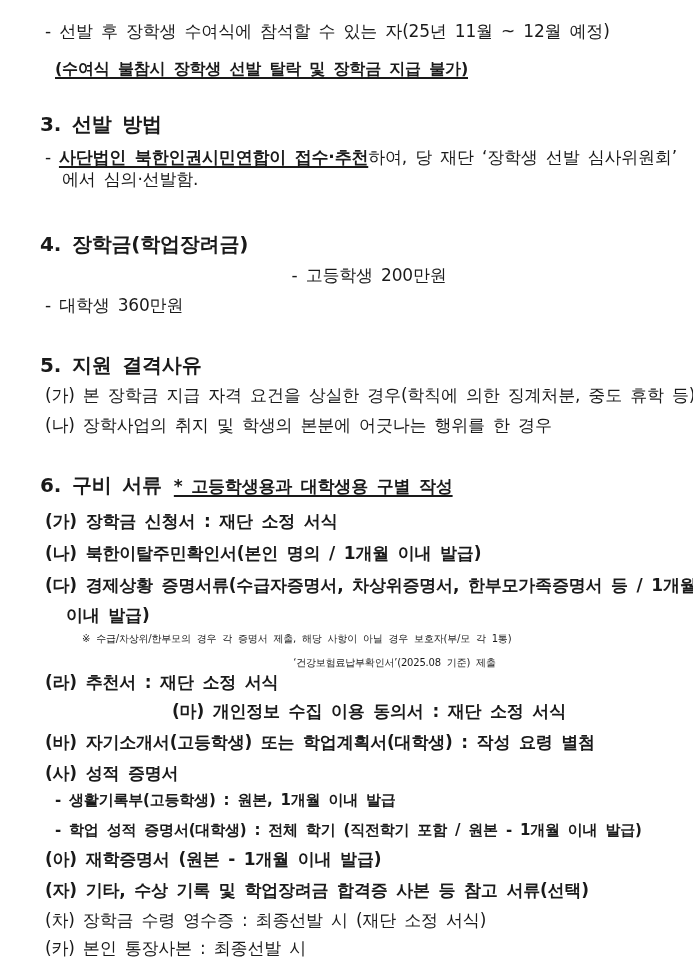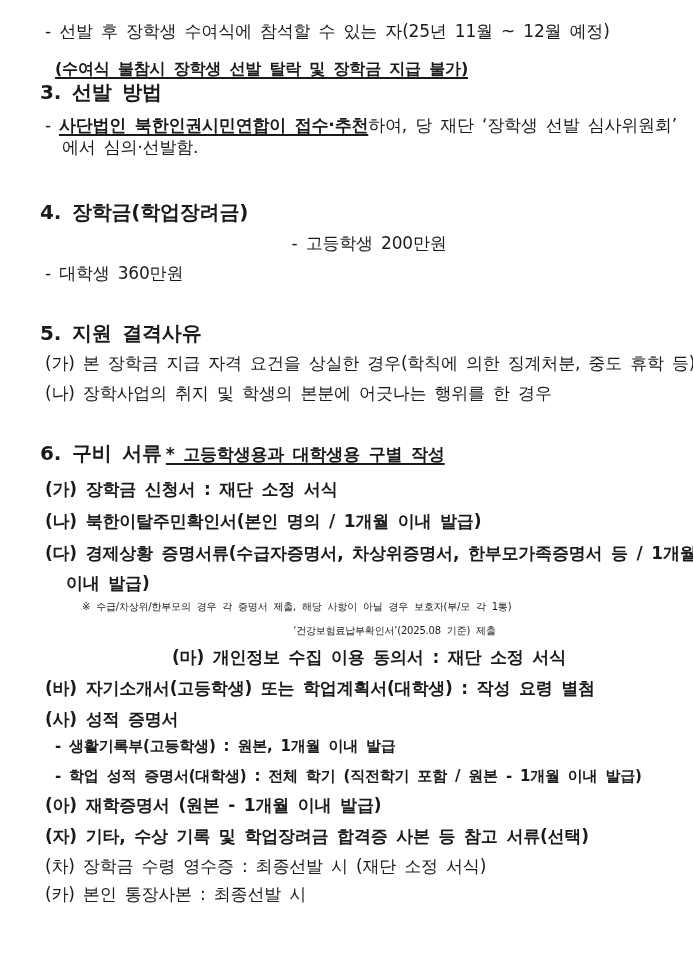--- a/index.html
+++ b/index.html
@@ -56,27 +56,27 @@
     line-height: 17px;
     font-weight: 400;
   }
   .sub-dash {
     font-size: 15px;
     line-height: 20px;
     font-weight: 700;
   }
   .title-note {
     font-size: 17px;
-    margin-left: 4px;
+    margin-left: 12px;
     word-spacing: 3px;
     text-align: center;
   }
   .dash-prefix { margin-right: 8px; }
   
-  .mt-32 { }
+  .mt-32 { margin-top: 32px; }
   .mt-42 { margin-top: 42px; }
   .mt-37 { margin-top: 37px; }
   .mt-0 { margin-top: 0; }
   .mt-4 { margin-top: 4px; }
   .mt-5 { }
   .mt-6 { margin-top: 6px; }
   .mt-7 { margin-top: 7px; text-align: center; }
   .mt-8 { margin-top: 8px; }
   .mt-9 { margin-top: 9px; }
   .mt-10 { margin-top: 10px; }
@@ -103,20 +103,21 @@
   <p class="line body-line ml-item mt-8">(나) 장학사업의 취지 및 학생의 본분에 어긋나는 행위를 한 경우</p>
 
   <p class="line sec-title mt-37"><span>6. 구비 서류</span><span class="title-note underlined">* 고등학생용과 대학생용 구별 작성</span></p>
 
   <p class="line body-line bold ml-item mt-11">(가) 장학금 신청서 : 재단 소정 서식</p>
   <p class="line body-line bold ml-item mt-10">(나) 북한이탈주민확인서(본인 명의 / 1개월 이내 발급)</p>
   <p class="line body-line bold ml-item mt-10">(다) 경제상황 증명서류(수급자증명서, 차상위증명서, 한부모가족증명서 등 / 1개월</p>
   <p class="line body-line bold ml-wrap mt-8">이내 발급)</p>
   <p class="line small-note ml-note mt-4">※ 수급/차상위/한부모의 경우 각 증명서 제출, 해당 사항이 아닐 경우 보호자(부/모 각 1통)</p>
   <p class="line small-note ml-note2 mt-7">‘건강보험료납부확인서’(2025.08 기준) 제출</p>
+  <p class="line body-line bold ml-item mt-0">(라) 추천서 : 재단 소정 서식</p>
   <p class="line body-line bold ml-item mt-7">(마) 개인정보 수집 이용 동의서 : 재단 소정 서식</p>
   <p class="line body-line bold ml-item mt-9">(바) 자기소개서(고등학생) 또는 학업계획서(대학생) : 작성 요령 별첨</p>
   <p class="line body-line bold ml-item mt-9">(사) 성적 증명서</p>
   <p class="line sub-dash ml-sub mt-6">- 생활기록부(고등학생) : 원본, 1개월 이내 발급</p>
   <p class="line sub-dash ml-sub mt-10">- 학업 성적 증명서(대학생) : 전체 학기 (직전학기 포함 / 원본 - 1개월 이내 발급)</p>
   <p class="line body-line bold ml-item mt-8">(아) 재학증명서 (원본 - 1개월 이내 발급)</p>
   <p class="line body-line bold ml-item mt-9">(자) 기타, 수상 기록 및 학업장려금 합격증 사본 등 참고 서류(선택)</p>
   <p class="line body-line ml-item mt-8">(차) 장학금 수령 영수증 : 최종선발 시 (재단 소정 서식)</p>
   <p class="line body-line ml-item mt-6">(카) 본인 통장사본 : 최종선발 시</p>
 

